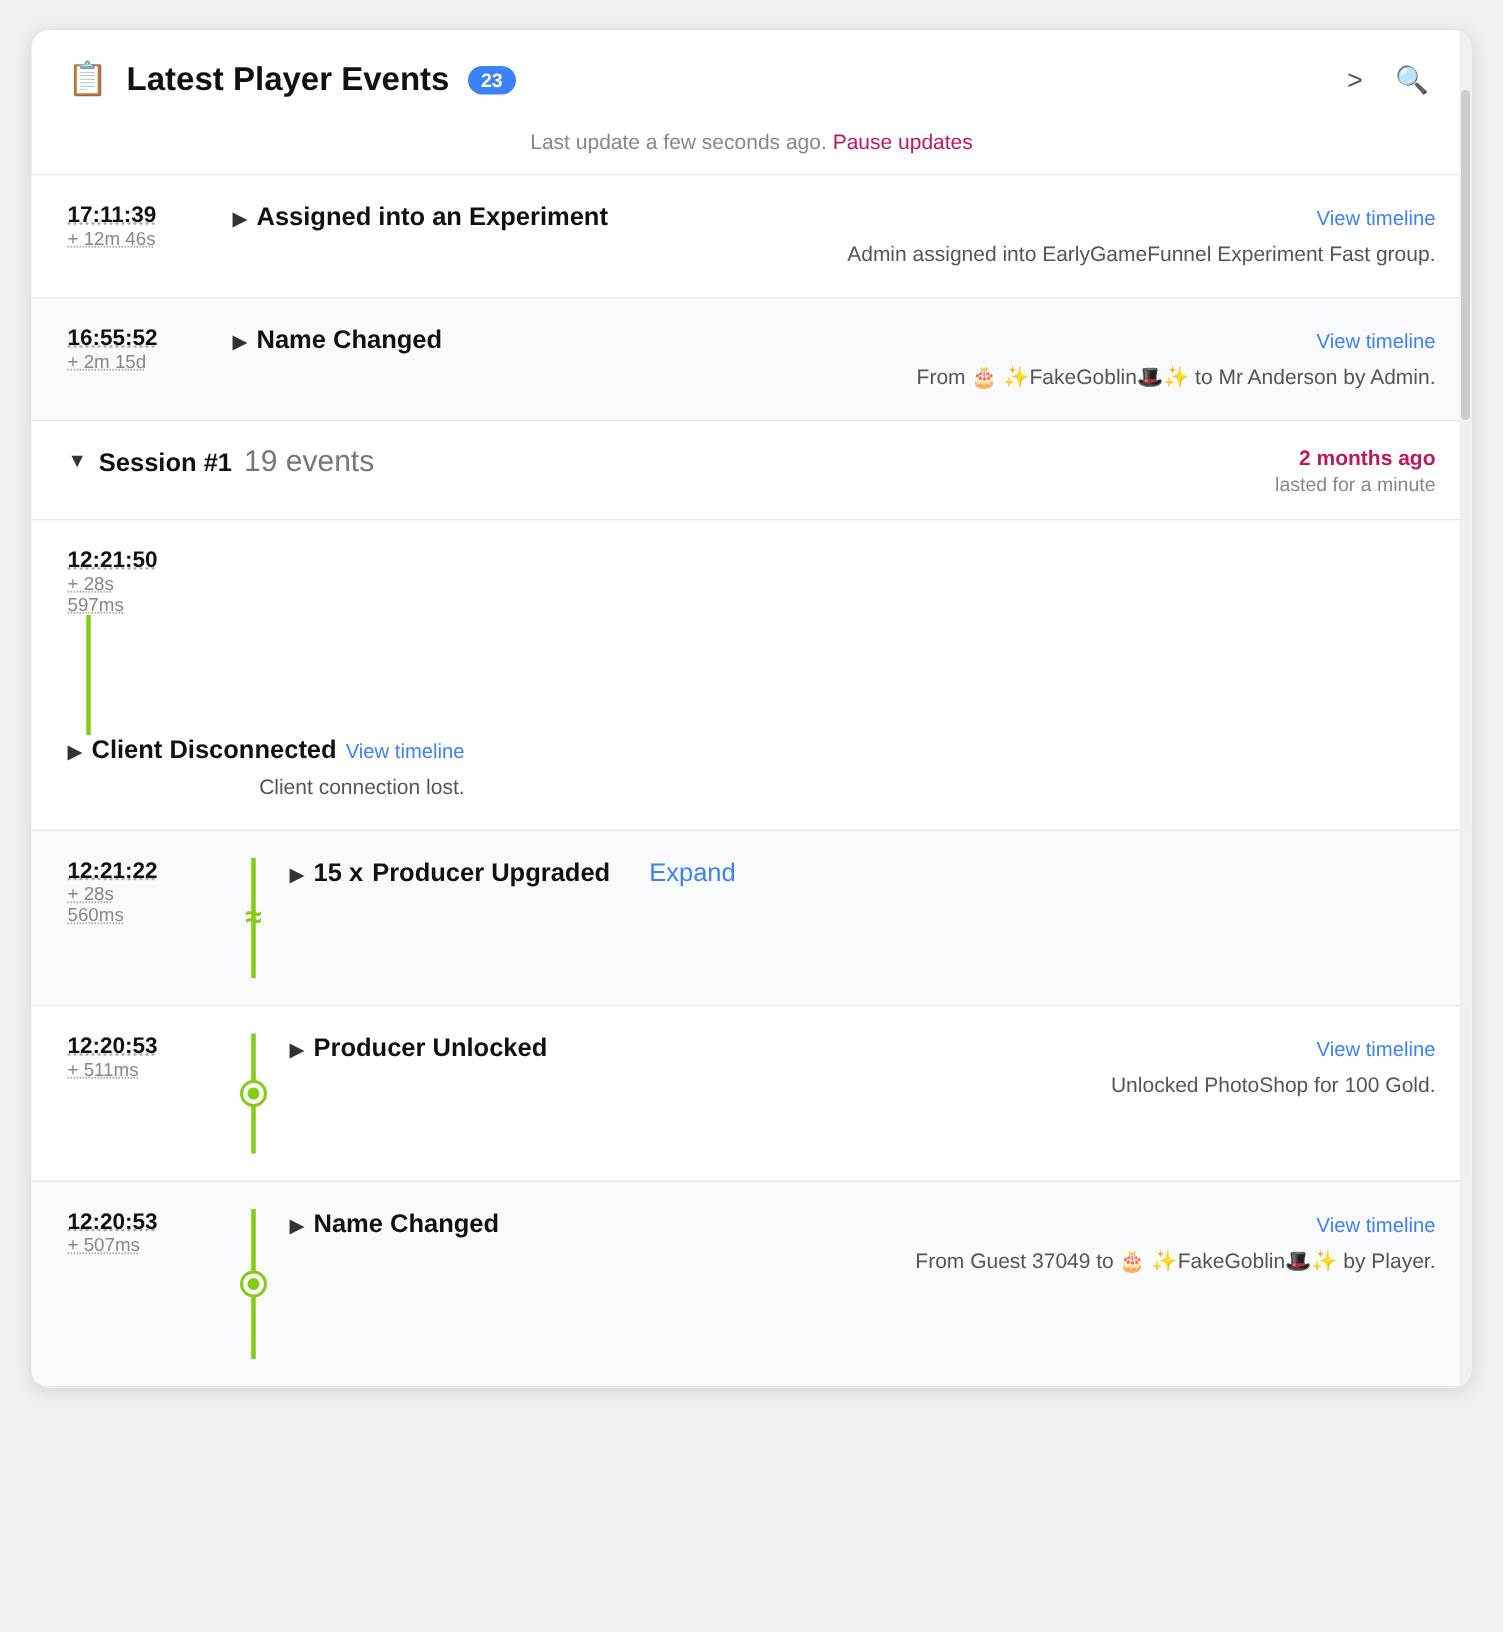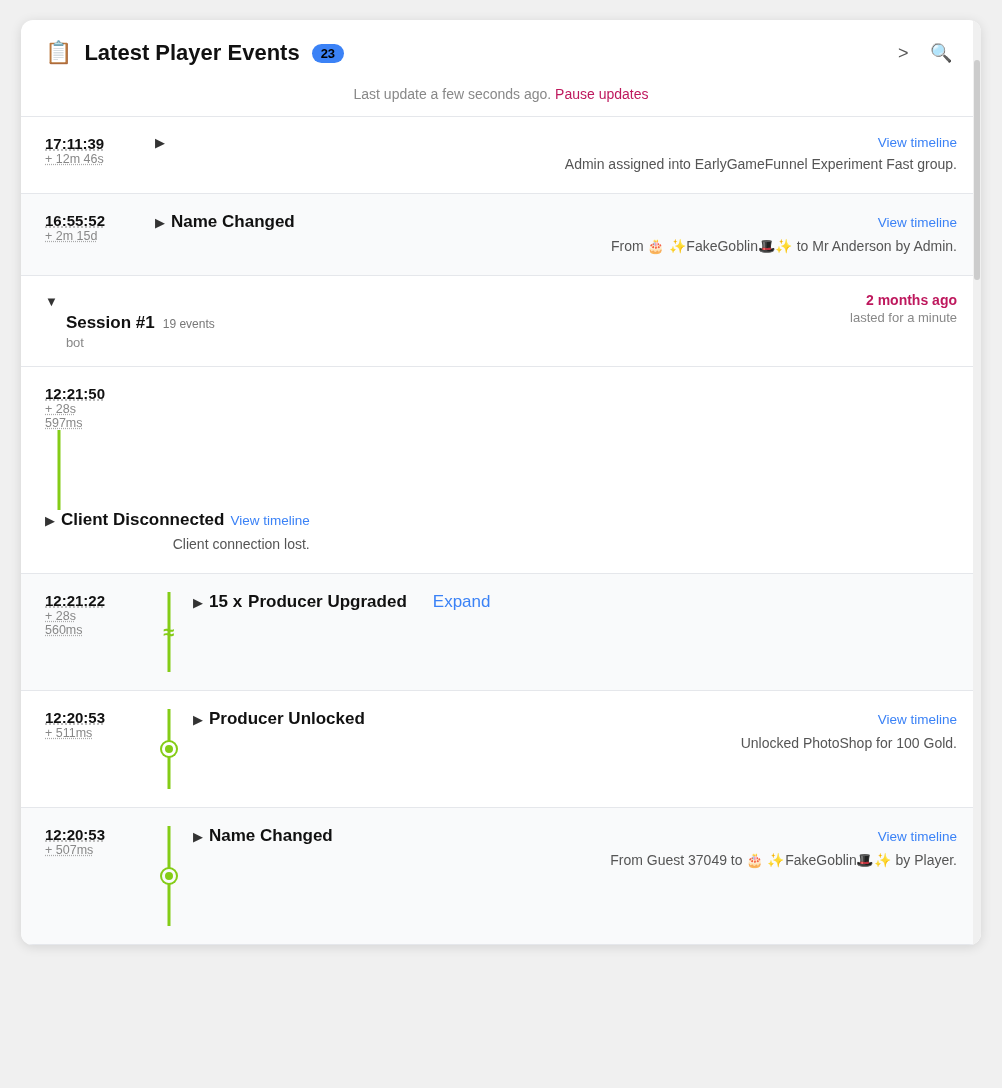--- a/index.html
+++ b/index.html
@@ -35,21 +35,21 @@
     .header-icon {
       font-size: 22px;
     }
     .header-title {
       font-size: 22px;
       font-weight: 700;
       color: #111;
     }
     .badge {
       background: #3b82f6;
-      color: #000000;
+      color: #ffffff;
       font-size: 13px;
       font-weight: 700;
       border-radius: 12px;
       padding: 2px 9px;
       min-width: 28px;
       text-align: center;
     }
     .header-right {
       display: flex;
       align-items: center;
@@ -166,23 +166,22 @@
       display: flex;
       align-items: baseline;
       gap: 8px;
     }
     .session-name {
       font-size: 17px;
       font-weight: 700;
       color: #111;
     }
     .session-events-count {
-      font-size: 12px;
+      font-size: 20px;
       color: #777;
-      margin-top: 25px;
     }
     .session-sub {
       font-size: 13px;
       color: #888;
       margin-top: 2px;
     }
     .session-right {
       text-align: right;
     }
     .session-ago {
@@ -253,20 +252,21 @@
   <div class="divider"></div>
 
   <div class="event-row">
     <div class="timestamp-col">
       <div class="timestamp-main">17:11:39</div>
       <div class="timestamp-rel">+ 12m 46s</div>
     </div>
     <div class="event-content">
       <div class="event-title-row">
         <span class="expand-arrow">▶</span>
+        <span class="event-title">Assigned into an Experiment</span>
         <button class="view-timeline-btn">View timeline</button>
       </div>
       <div class="event-desc">Admin assigned into EarlyGameFunnel Experiment Fast group.</div>
     </div>
   </div>
 
   <div class="event-row gray-bg">
     <div class="timestamp-col">
       <div class="timestamp-main">16:55:52</div>
       <div class="timestamp-rel">+ 2m 15d</div>
@@ -281,21 +281,20 @@
     </div>
   </div>
 
   <div class="session-row">
     <span class="session-chevron">▼</span>
     <div class="session-info">
       <div class="session-title-row">
         <span class="session-name">Session #1</span>
         <span class="session-events-count">19 events</span>
       </div>
-      <div class="session-sub">bot</div>
     </div>
     <div class="session-right">
       <div class="session-ago">2 months ago</div>
       <div class="session-duration">lasted for a minute</div>
     </div>
   </div>
 
   <div class="event-row" style="background:#fff;flex-direction:column;">
     <div class="timestamp-col">
       <div class="timestamp-main">12:21:50</div>

